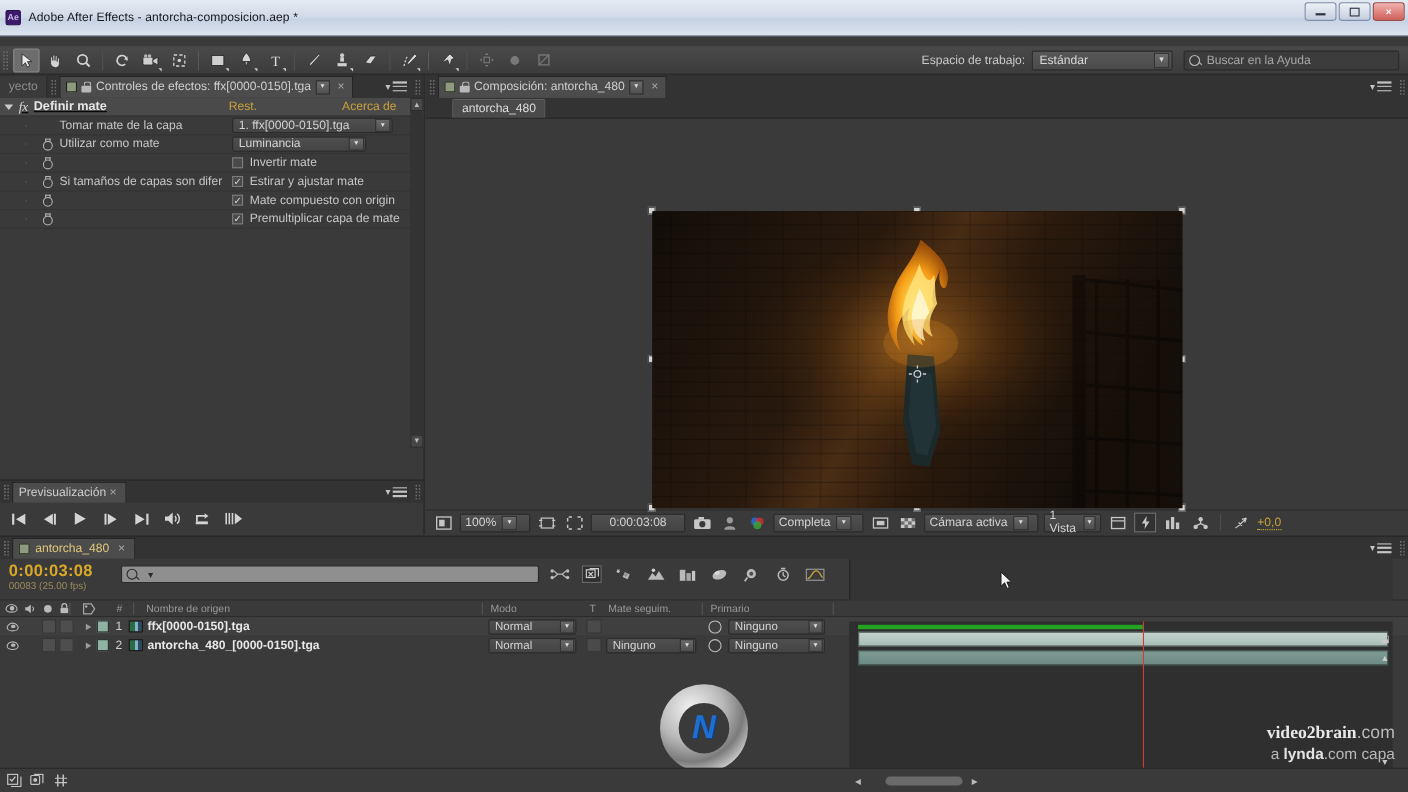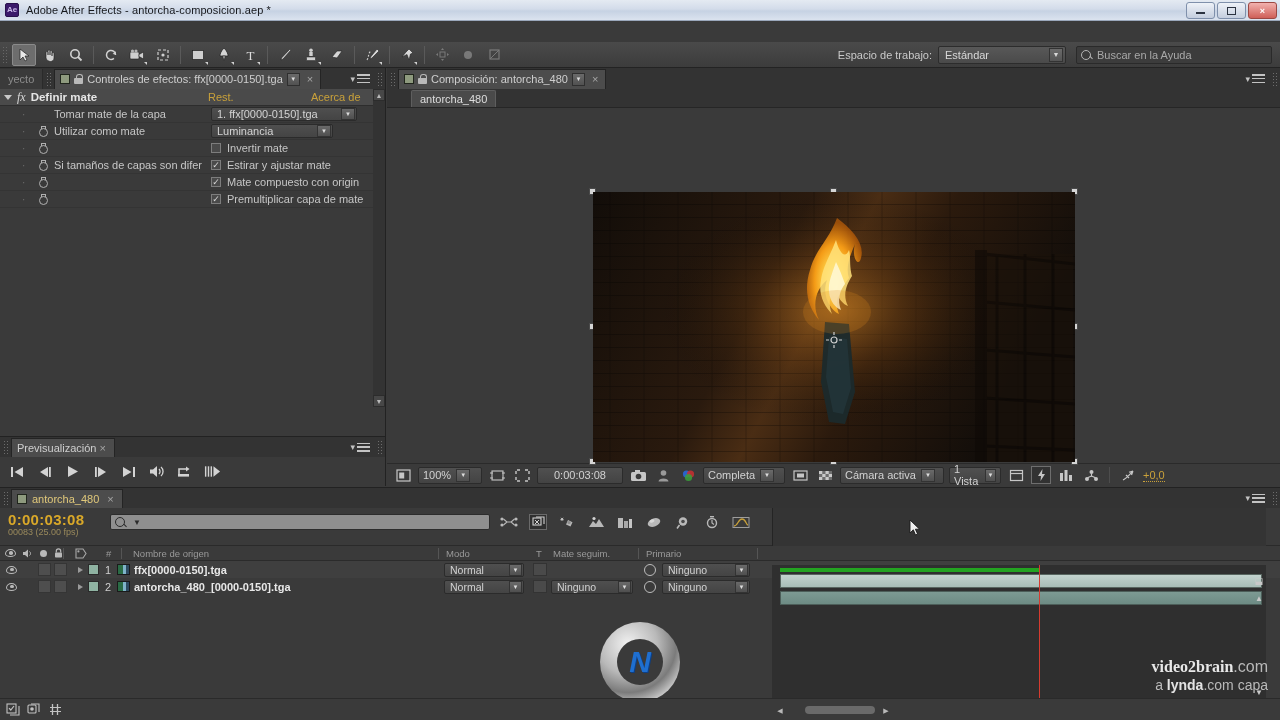--- a/index.html
+++ b/index.html
@@ -7,21 +7,21 @@
     width: 1280px; height: 720px;
     overflow: hidden;
     font-family: "Liberation Sans", sans-serif;
     background: #3a3a3a;
     -webkit-font-smoothing: antialiased;
   }
   #app { position: relative; width: 1280px; height: 720px; }
 
   
   .titlebar {
-    position: absolute; left: 0; top: 0; width: 1280px; height: 21px;
+    position: absolute; left: 0; top: 0; width: 1280px; height: 33px;
     background: linear-gradient(to bottom, #e4eaf2 0%, #d3dcea 45%, #c6d2e3 55%, #dbe3ef 100%);
     border-bottom: 1px solid #9aa7bb;
     display: flex; align-items: center;
   }
   .ae-logo {
     width: 14px; height: 14px; margin-left: 5px; margin-right: 7px;
     background: #3b1a6b; border: 1px solid #29114d; border-radius: 2px;
     color: #c9b8e8; font-size: 8px; font-weight: bold; line-height: 12px;
     text-align: center; font-family: "Liberation Sans", sans-serif;
   }
@@ -106,21 +106,21 @@
     background:#b9b9b9;border-radius:1px;}
   .tab-dd { width:13px;height:13px;background:linear-gradient(to bottom,#6a6a6a,#515151);
     border:1px solid #2f2f2f;display:flex;align-items:center;justify-content:center;font-size:6px;color:#ddd;}
   .tab-x { font-size:11px;color:#a5a5a5;padding:0 3px;}
   .panel-menu { margin-left:auto;margin-right:4px;display:flex;align-items:center;gap:2px;color:#c3c3c3;font-size:9px;}
   .hamb { width:13px;height:9px;display:flex;flex-direction:column;justify-content:space-between;}
   .hamb i { display:block;height:1.5px;background:#c3c3c3;}
 
   .ecp-breadcrumb { height:18px; background:#3a3a3a; display:flex;align-items:center;
     padding-left:6px; font-size:11px; color:#c9c9c9; border-bottom:1px solid #2d2d2d;}
-  .ecp-body { position:relative; height:318px; background:#3a3a3a; }
+  .ecp-body { position:relative; height:318px; background:#3a3a3a;text-decoration:underline; }
 
   .fx-header { display:flex;align-items:center;height:17px;
     background:#4a4a4a;border-bottom:1px solid #2d2d2d; padding-left:4px;}
   .tri { width:0;height:0;border-left:5px solid #c9c9c9;border-top:3.5px solid transparent;
     border-bottom:3.5px solid transparent; margin-right:5px;}
   .tri.down { border-left:4px solid transparent;border-right:4px solid transparent;
     border-top:5px solid #c9c9c9;border-bottom:none;}
   .fx-mark { font-style:italic;font-family:"Liberation Serif",serif;font-size:12px;color:#d9d9d9;margin-right:5px;}
   .fx-title { font-size:11.5px;font-weight:bold;color:#e6e6e6;}
   .fx-reset { position:absolute;left:208px;font-size:11px;color:#c9a13a;}

